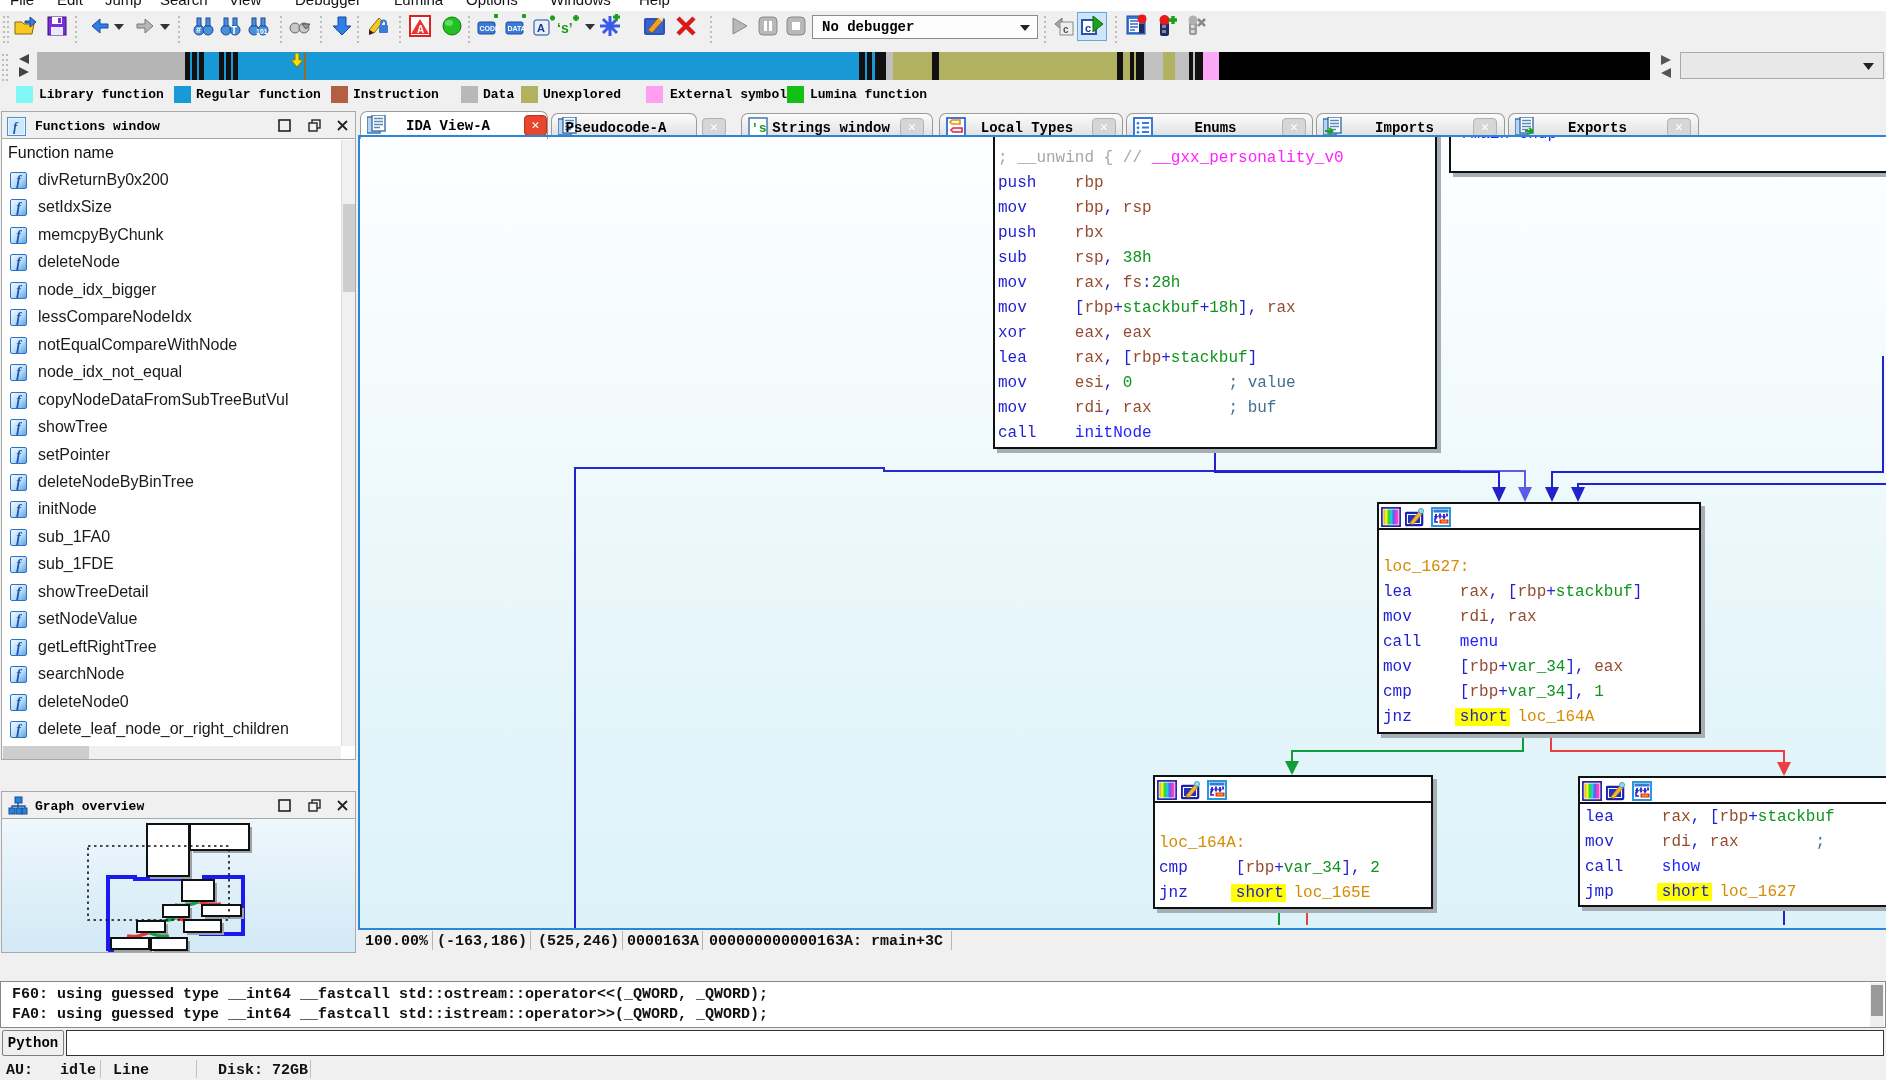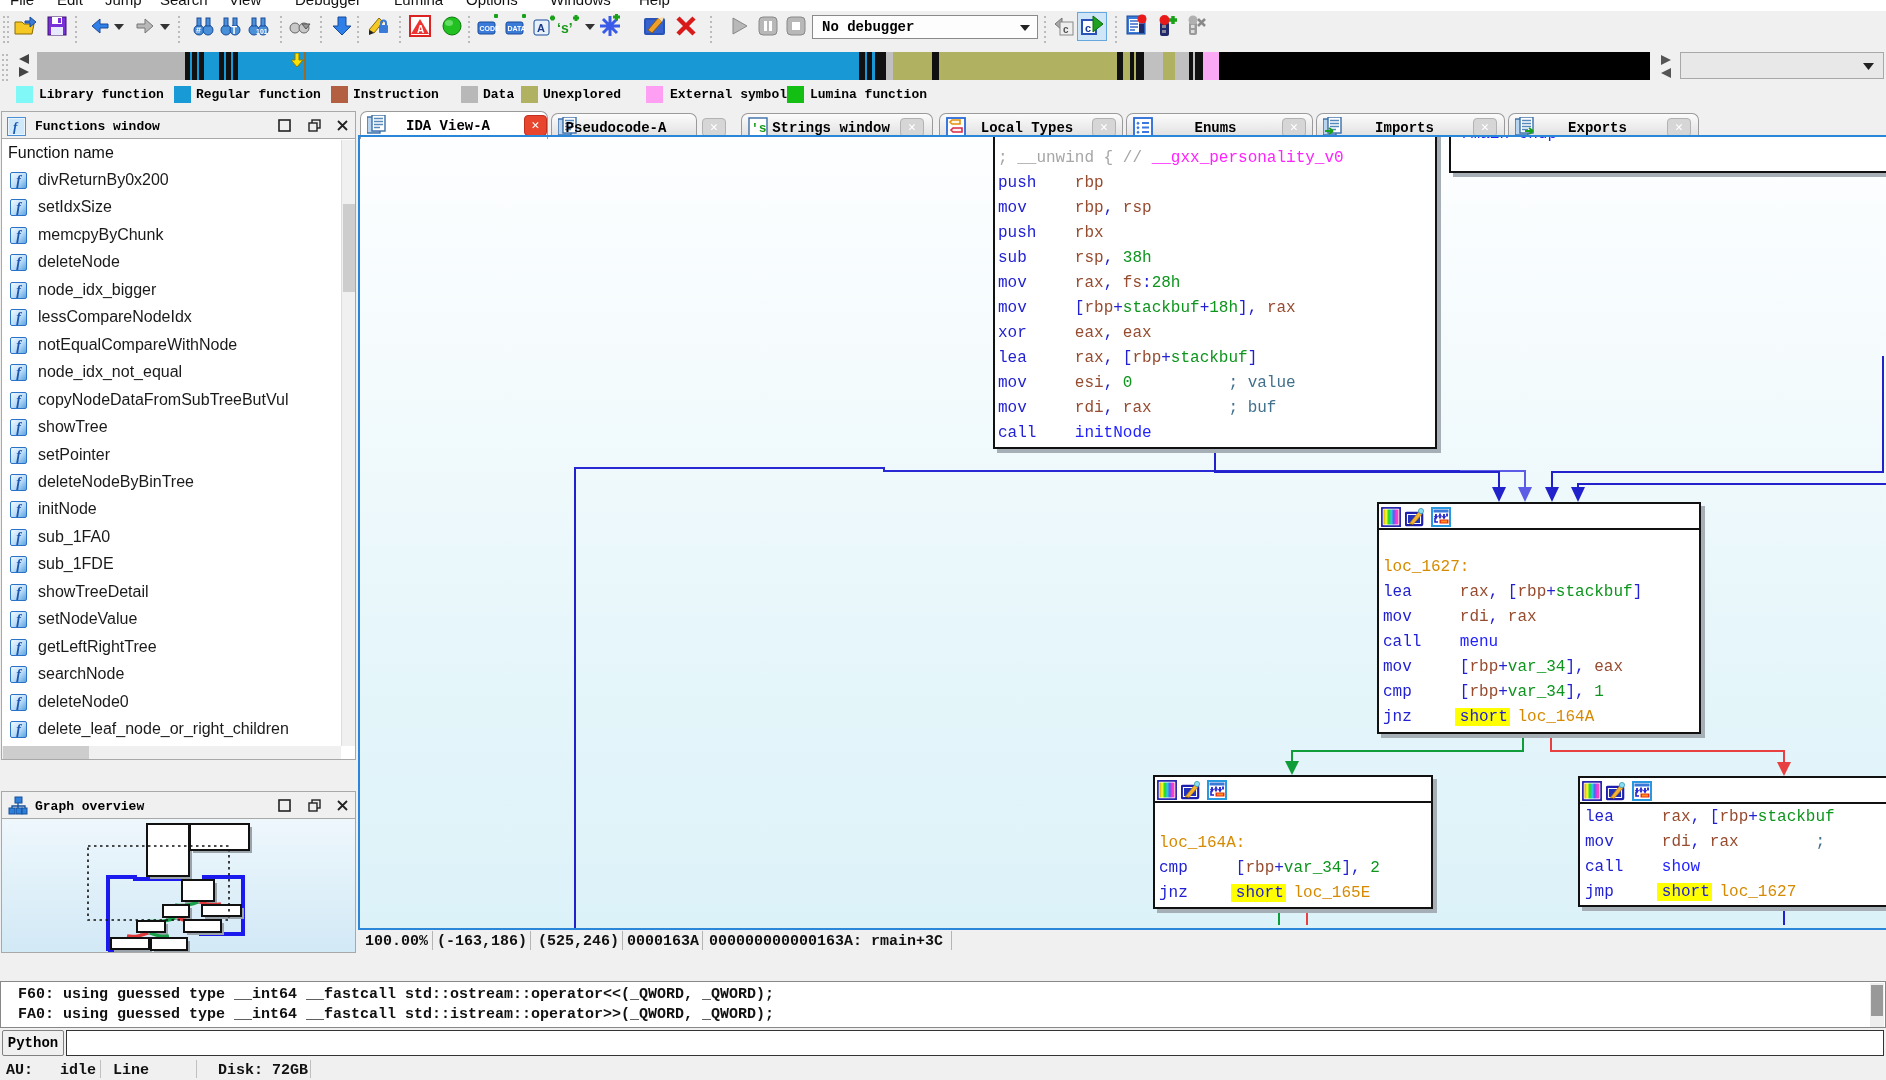--- a/index.html
+++ b/index.html
@@ -72,21 +72,21 @@
 
 
 #gstatus { left:360px; top:930px; width:1526px; height:21px; background:#f0f0f0; font-family:"Liberation Mono",monospace; font-weight:bold; font-size:15px; color:#111; }
 #gstatus span { position:absolute; top:3px; }
 #gstatus .gsep { position:absolute; top:1px; width:1px; height:19px; background:#b5b5b5; }
 
 
 #outtitle { left:0; top:953px; width:1886px; height:28px; background:#f0f0f0; border-top:1px solid #c8c8c8; }
 #outtitle .tx { position:absolute; left:38px; top:7px; font-family:"Liberation Mono",monospace; font-weight:bold; font-size:13px; }
 #outarea { left:0; top:981px; width:1886px; height:47px; background:#fff; border:1px solid #888; font-family:"Liberation Mono",monospace; font-weight:bold; font-size:15px; color:#111; }
-#outarea .ol { position:absolute; left:17px; white-space:pre; }
+#outarea .ol { position:absolute; left:11px; white-space:pre; }
 #outscroll { position:absolute; right:1px; top:1px; width:14px; height:44px; background:#eee; }
 #outthumb { position:absolute; left:1px; top:2px; width:12px; height:31px; background:#999; }
 #pyrow { left:0; top:1028px; width:1886px; height:30px; background:#f0f0f0; }
 #pybtn { position:absolute; left:2px; top:2px; width:62px; height:26px; background:#f0f0f0; border:1px solid #808080; border-radius:2px; font-family:"Liberation Mono",monospace; font-weight:bold; font-size:14px; text-align:center; line-height:24px; }
 #pyinput { position:absolute; left:66px; top:2px; width:1818px; height:26px; background:#fff; border:1px solid #333; }
 #statusrow { left:0; top:1058px; width:1886px; height:22px; background:#f0f0f0; font-family:"Liberation Mono",monospace; font-weight:bold; font-size:15px; color:#111; }
 #statusrow span { position:absolute; top:4px; }
 #statusrow .ssep { position:absolute; top:2px; width:1px; height:18px; background:#c0c0c0; }
 </style>
 </head>

